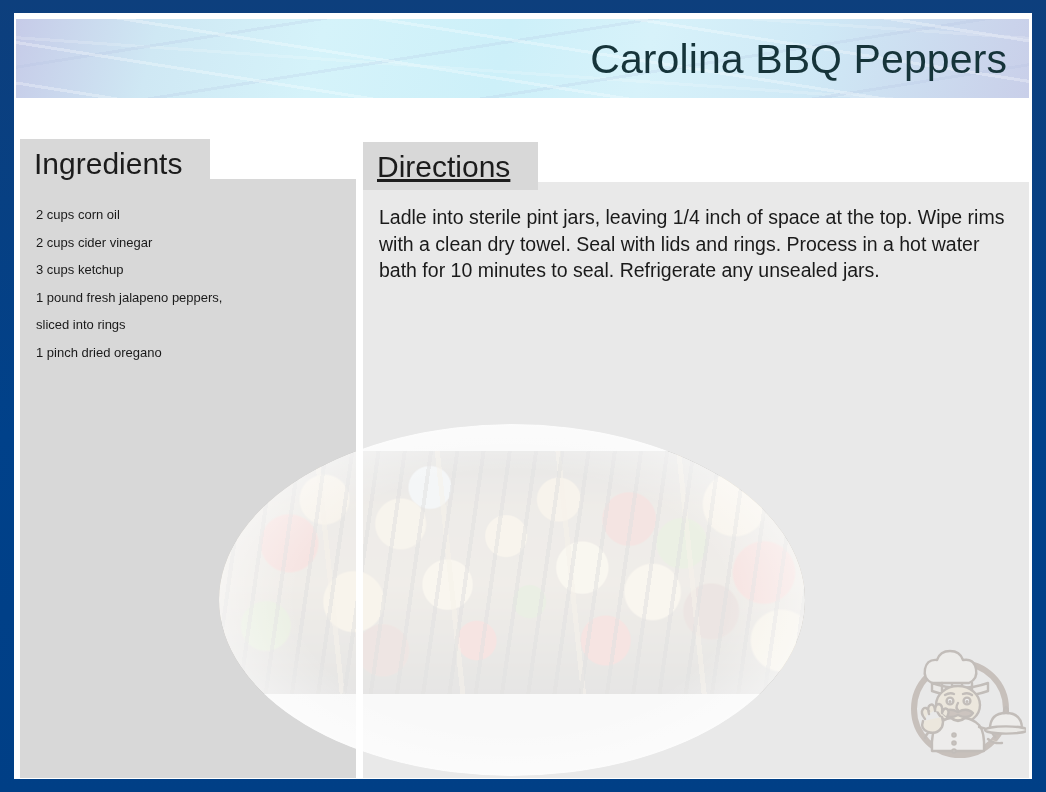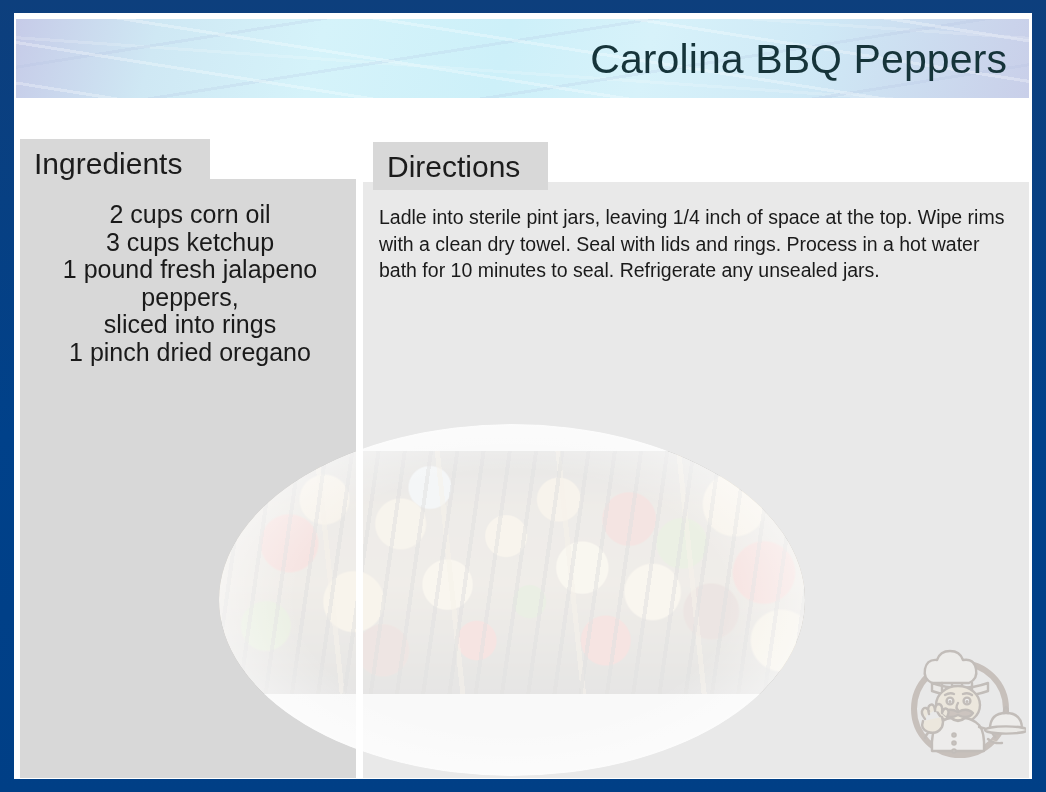--- a/index.html
+++ b/index.html
@@ -81,21 +81,21 @@
     background: #d8d8d8;
     color: #1c1c1c;
     font-size: 30px;
     line-height: 1;
     padding: 10px 28px 8px 14px;
     box-sizing: border-box;
     white-space: nowrap;
     z-index: 6;
   }
   .tab-ingredients { left: 6px;   top: 126px; }
-  .tab-directions  { left: 359px; top: 129px; }
+  .tab-directions  { left: 349px; top: 129px; text-decoration: underline; }
 
   
   .panel {
     position: absolute;
     box-sizing: border-box;
     z-index: 2;
   }
   .panel-ingredients {
     left: 6px;
     top: 166px;
@@ -113,24 +113,23 @@
 
   .panel-body {
     position: absolute;
     left: 16px;
     right: 12px;
     top: 22px;
     color: #1a1a1a;
     z-index: 7;
   }
   .ingredient-line {
-    font-size: 25px;
+    font-size: 13px;
     line-height: 27.5px;
     white-space: pre-wrap;
-    text-align: center;
   }
   .directions-para {
     font-size: 19.5px;
     line-height: 26.5px;
     margin: 0 0 26px 0;
     color: #1a1a1a;
   }
   .directions-para:last-child { margin-bottom: 4px; }
 
   
@@ -237,20 +236,21 @@
   <div class="slide-inner">
 
     <div class="banner">
       <div class="banner-weave"></div>
       <div class="banner-title">Carolina BBQ Peppers</div>
     </div>
 
     <div class="panel panel-ingredients">
       <div class="panel-body">
         <div class="ingredient-line">2 cups corn oil</div>
+        <div class="ingredient-line">2 cups cider vinegar</div>
         <div class="ingredient-line">3 cups ketchup</div>
         <div class="ingredient-line">1 pound fresh jalapeno peppers,
 sliced into rings</div>
         <div class="ingredient-line">1 pinch dried oregano</div>
       </div>
     </div>
 
     <div class="panel panel-directions">
       <div class="panel-body">
         <p class="directions-para">Ladle into sterile pint jars, leaving 1/4 inch of space at the top. Wipe rims with a clean dry towel. Seal with lids and rings. Process in a hot water bath for 10 minutes to seal. Refrigerate any unsealed jars.</p>

